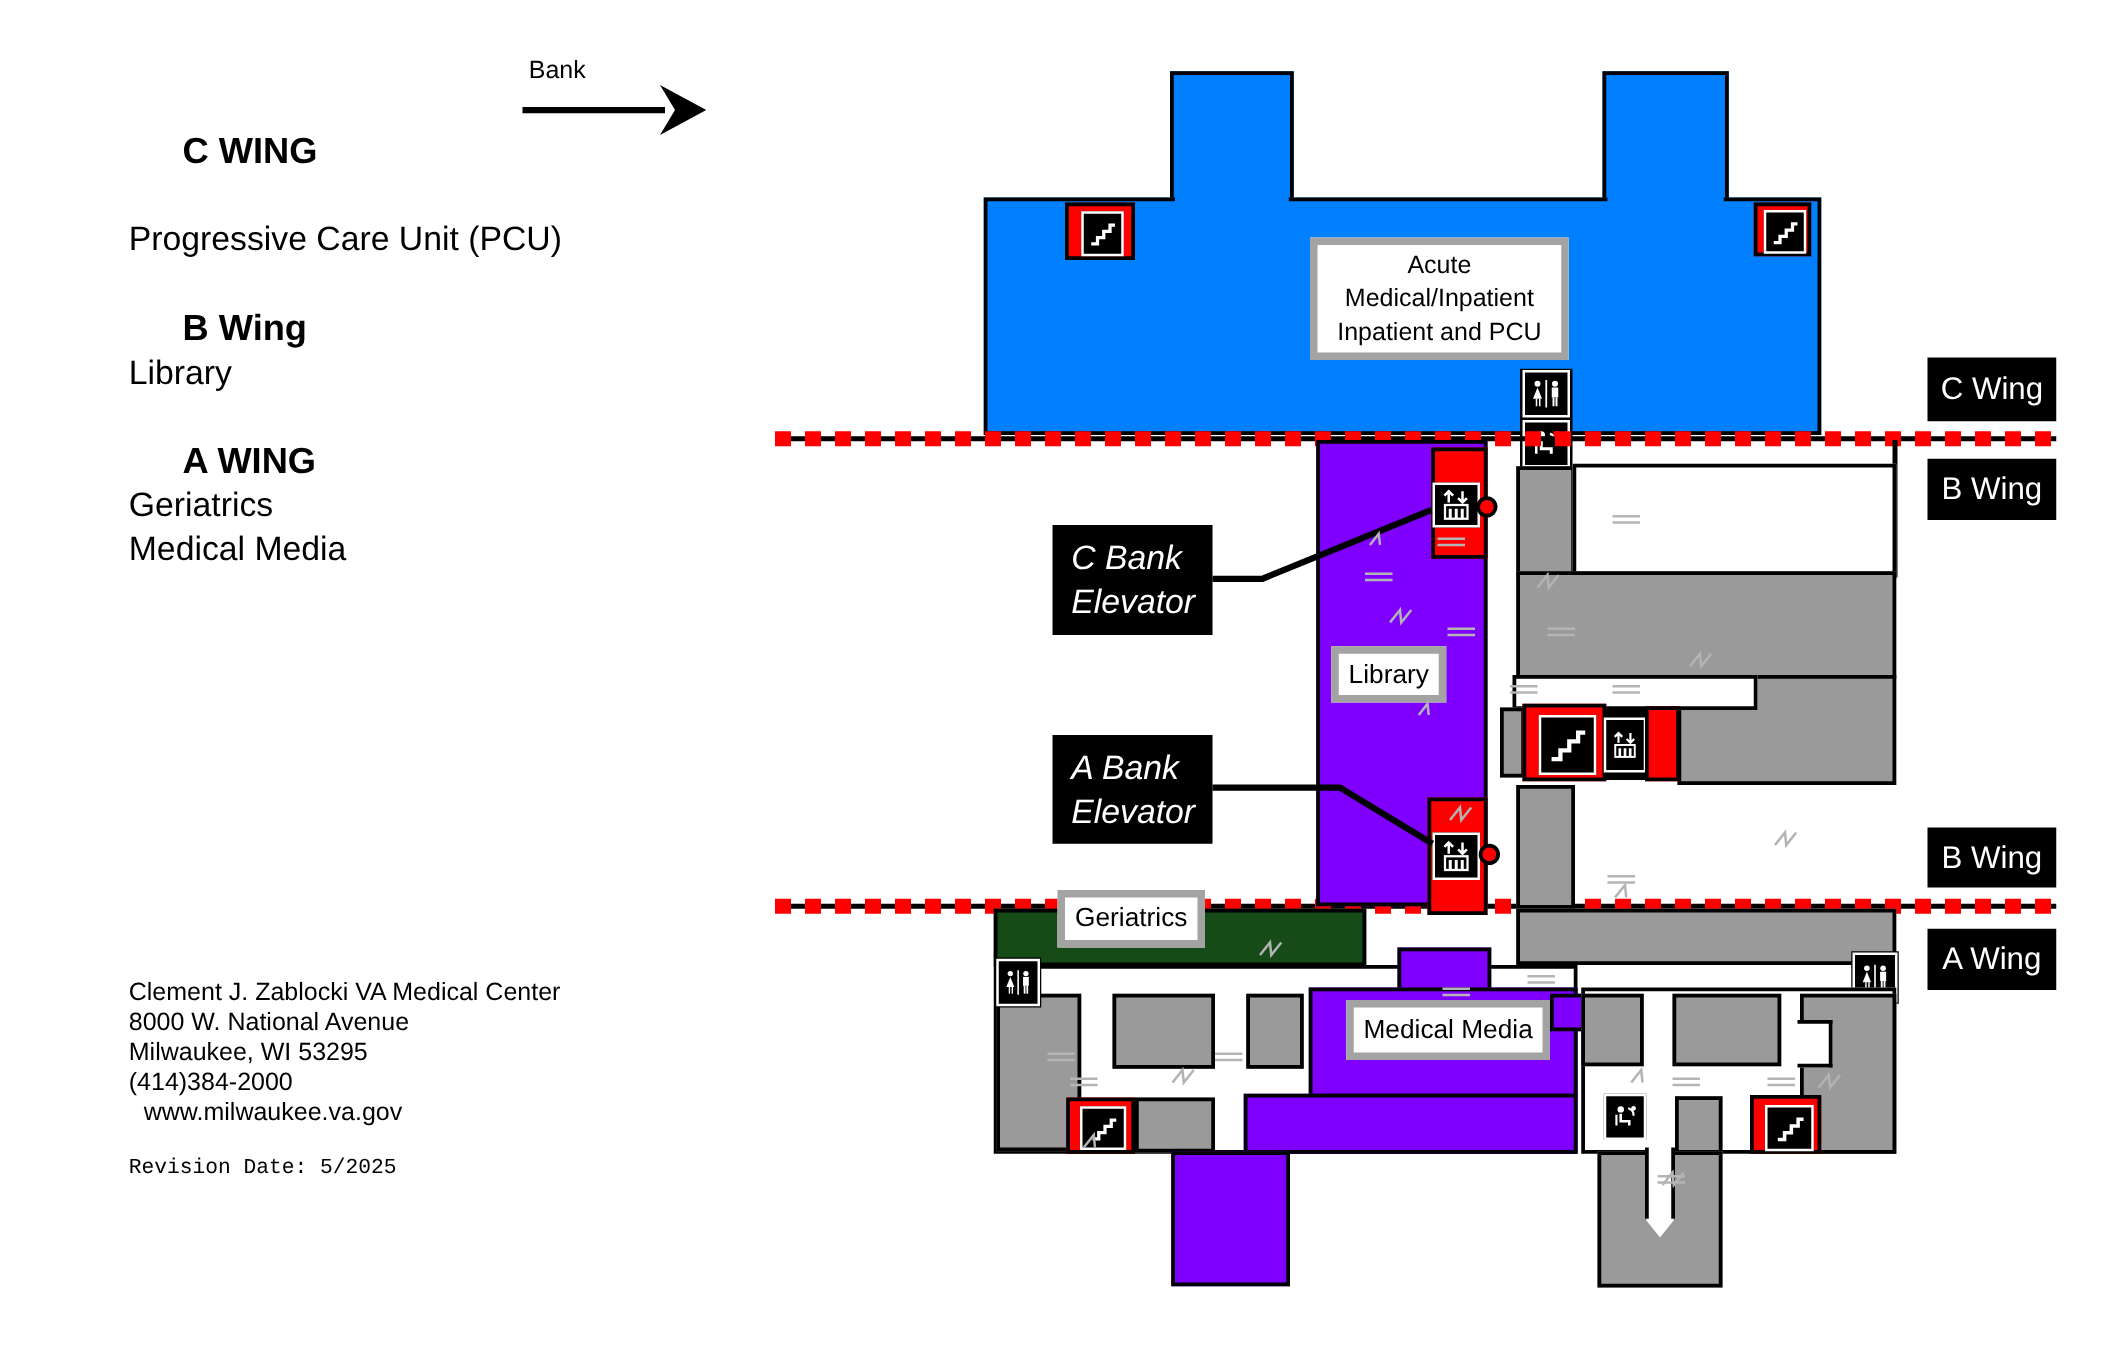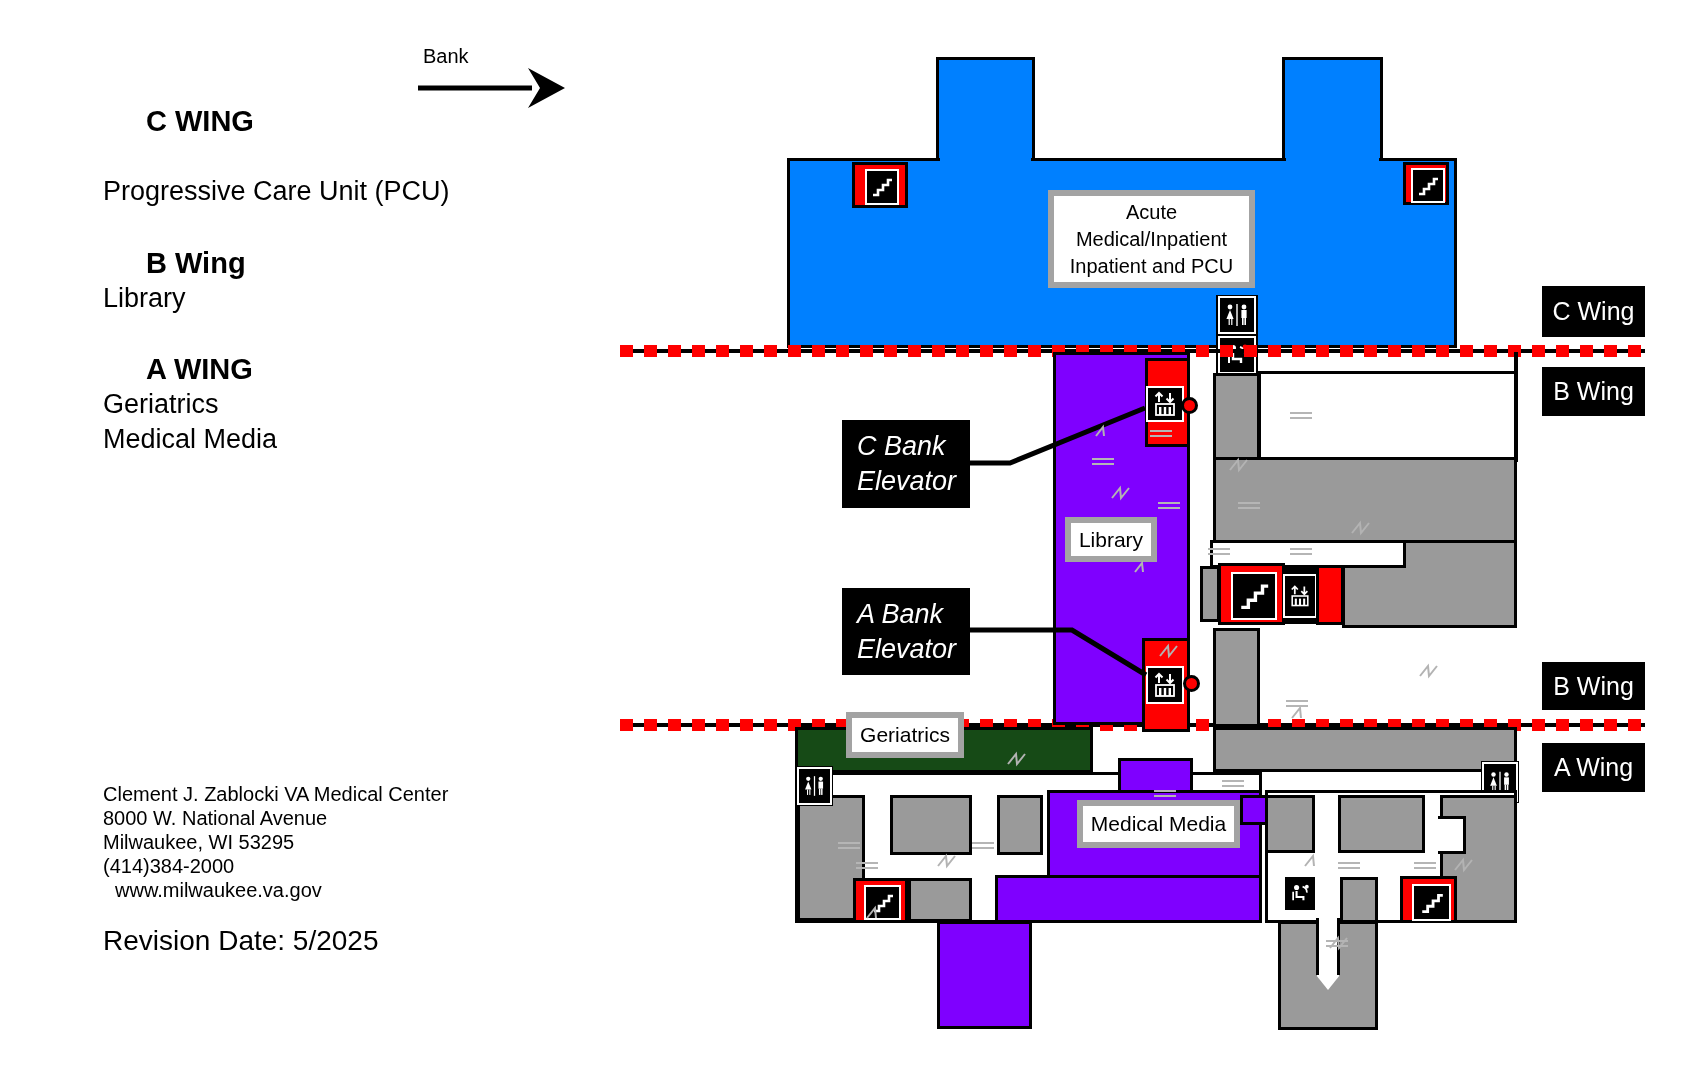--- a/index.html
+++ b/index.html
@@ -4,21 +4,21 @@
 <style>
   html,body{margin:0;padding:0;background:#ffffff;}
   #canvas{position:relative;width:1700px;height:1089px;background:#ffffff;overflow:hidden;
           font-family:"Liberation Sans", sans-serif;color:#000;}
   .abs{position:absolute;box-sizing:border-box;}
   
   .title{font-size:54px;font-weight:bold;border-bottom:5px solid #000;padding-bottom:2px;}
   .h-bold{font-size:29px;font-weight:bold;}
   .body-line{font-size:27px;}
   .addr{font-size:20px;line-height:24px;}
-  .rev{font-size:28px;}
+  .rev{font-size:17px;font-family:Liberation Mono, monospace;}
   
   .blue{background:#0080FF;border:3px solid #000;}
   .blue-patch{background:#0080FF;}
   .purple{background:#7F00FF;border:3px solid #000;}
   .purple-flat{background:#7F00FF;border:3px solid #000;}
   .green{background:#164A16;border:3px solid #000;}
   .gray{background:#9A9A9A;border:3px solid #000;}
   .whitebox{background:#fff;border:3px solid #000;}
   .redbox{background:#FF0000;border:3px solid #000;}
   .icon-cell{position:absolute;background:#000;display:flex;align-items:center;justify-content:center;}

